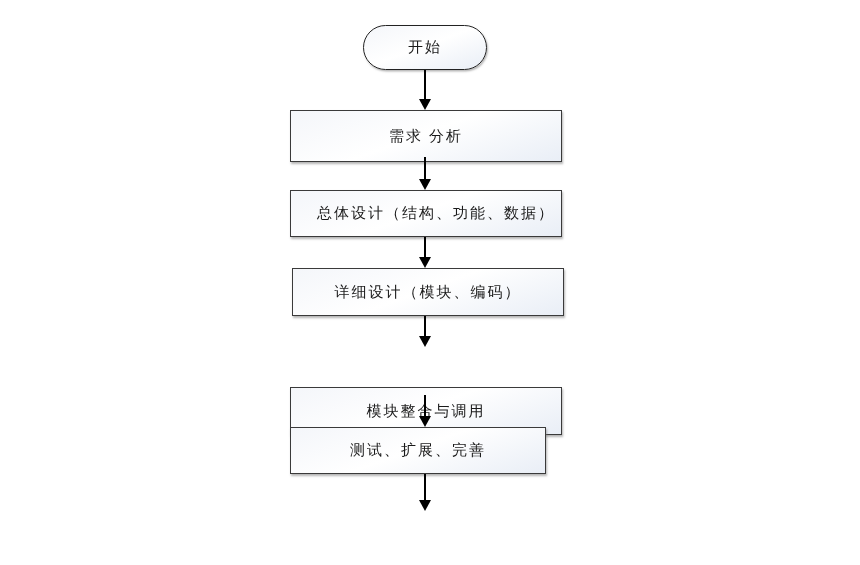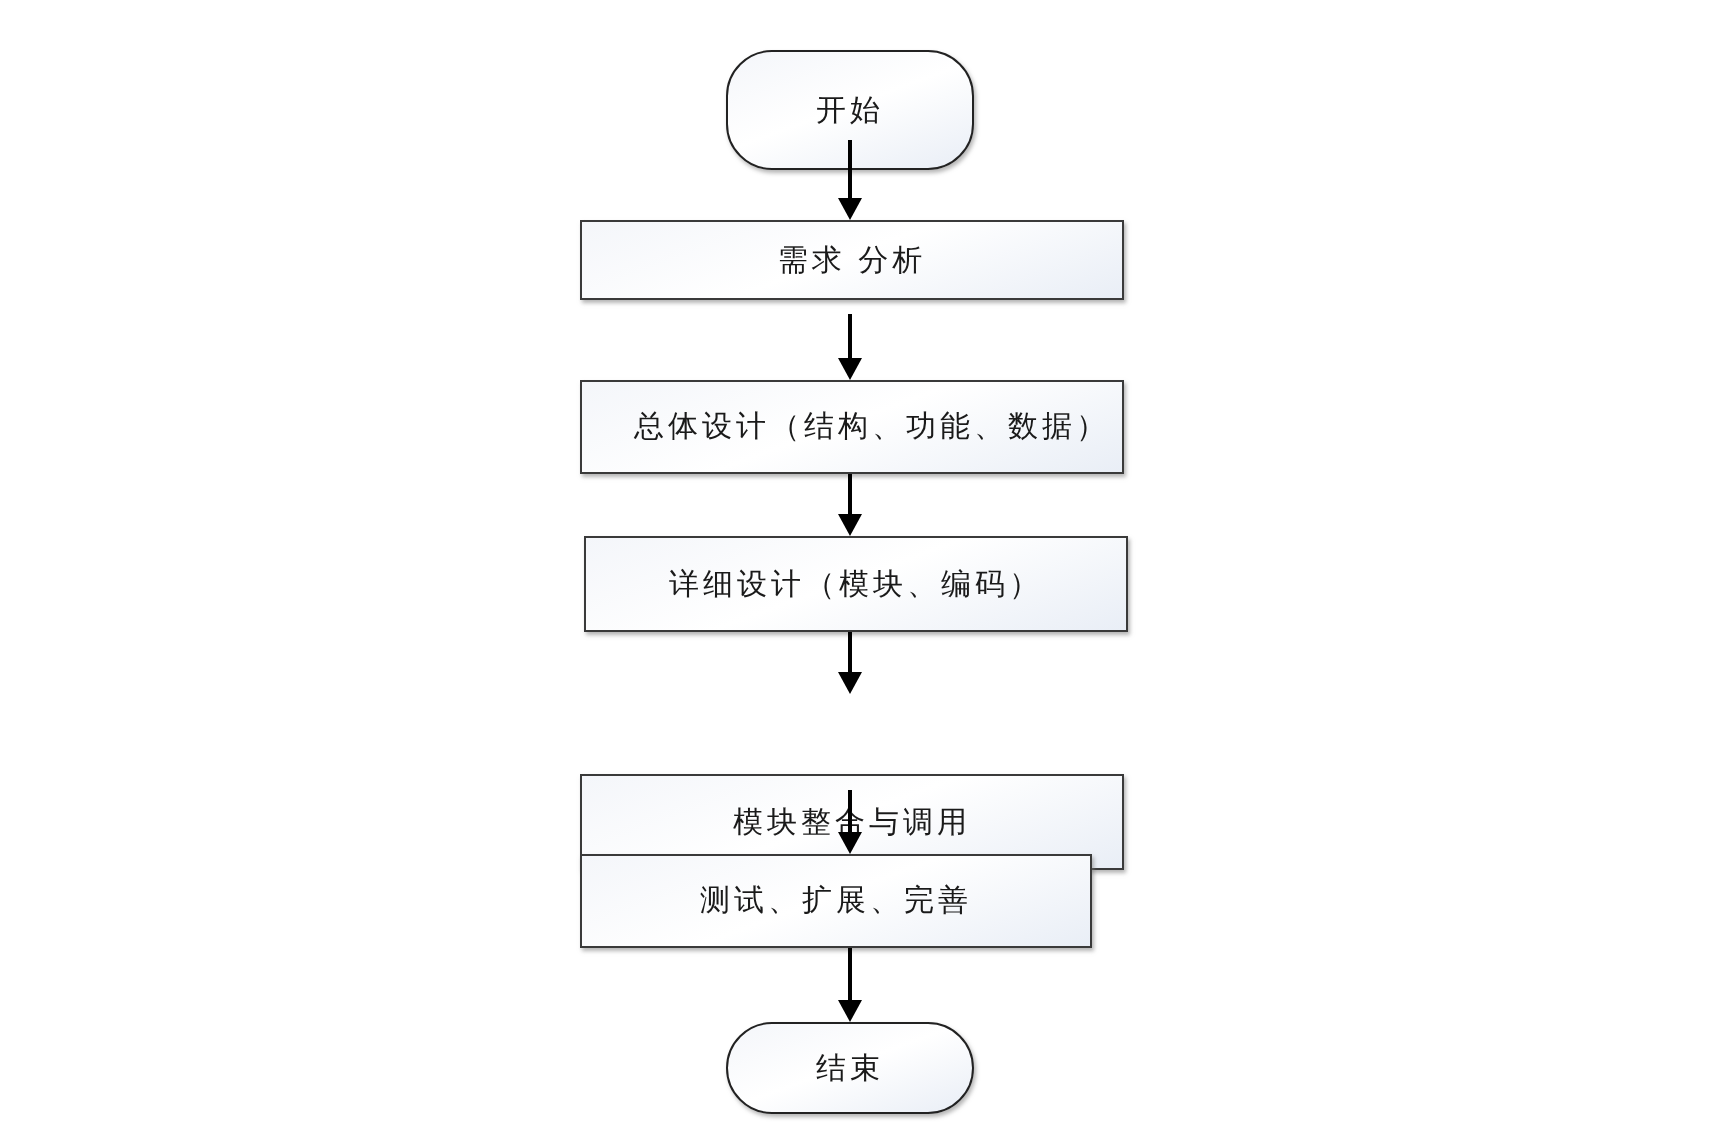--- a/index.html
+++ b/index.html
@@ -57,30 +57,30 @@
     border-left: 6px solid transparent;
     border-right: 6px solid transparent;
     border-top: 11px solid #000000;
   }
 </style>
 </head>
 <body>
 
 <div class="canvas">
 
-  <div class="node terminator" style="left:363px; top:25px; width:124px; height:60px;">
+  <div class="node terminator" style="left:363px; top:25px; width:124px; height:45px;">
     <span class="node-label">开始</span>
   </div>
 
   <div class="arrow" style="left:419px; top:70px; height:40px;">
     <div class="arrow-line"></div>
     <div class="arrow-head"></div>
   </div>
 
-  <div class="node" style="left:290px; top:110px; width:272px; height:40px;">
+  <div class="node" style="left:290px; top:110px; width:272px; height:52px;">
     <span class="node-label">需求 分析</span>
   </div>
 
   <div class="arrow" style="left:419px; top:157px; height:33px;">
     <div class="arrow-line"></div>
     <div class="arrow-head"></div>
   </div>
 
   <div class="node" style="left:290px; top:190px; width:272px; height:47px;padding-left:20px;">
     <span class="node-label">总体设计（结构、功能、数据）</span>
@@ -111,17 +111,14 @@
 
   <div class="node" style="left:290px; top:427px; width:256px; height:47px;">
     <span class="node-label">测试、扩展、完善</span>
   </div>
 
   <div class="arrow" style="left:419px; top:474px; height:37px;">
     <div class="arrow-line"></div>
     <div class="arrow-head"></div>
   </div>
 
-  <div class="node terminator" style="left:363px; top:511px; width:124px; height:46px;">
-    <span class="node-label">结束</span>
-  </div>
 
 </div>
 
 </body></html>

